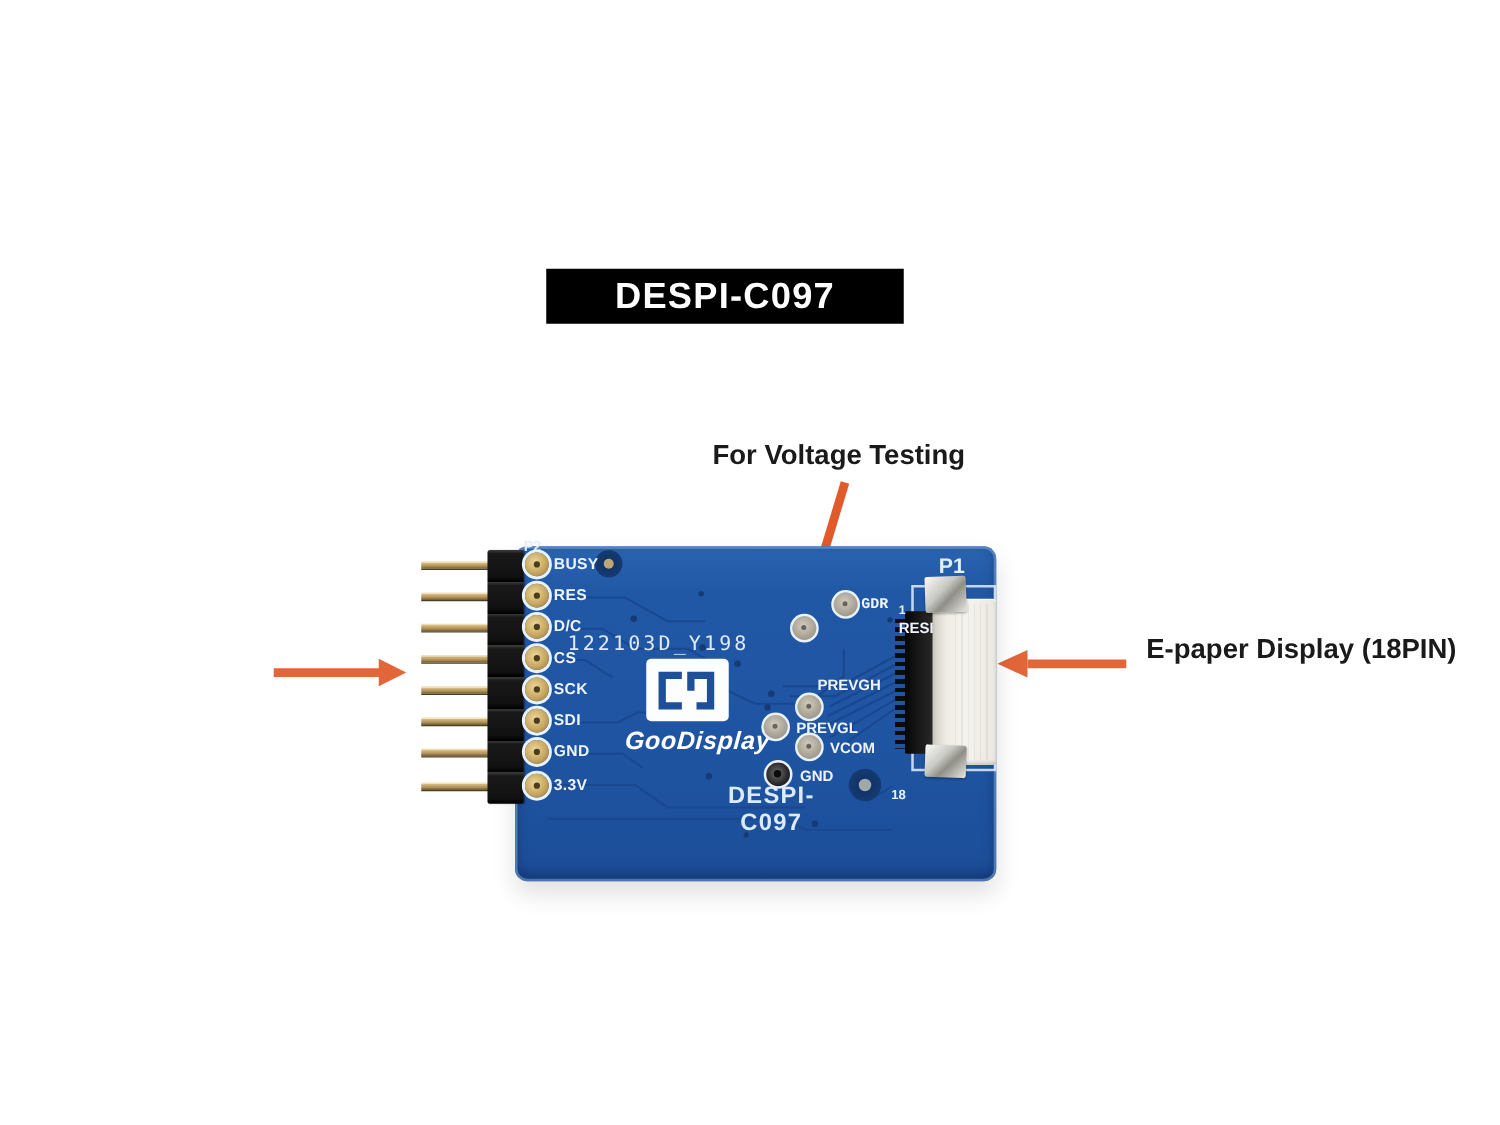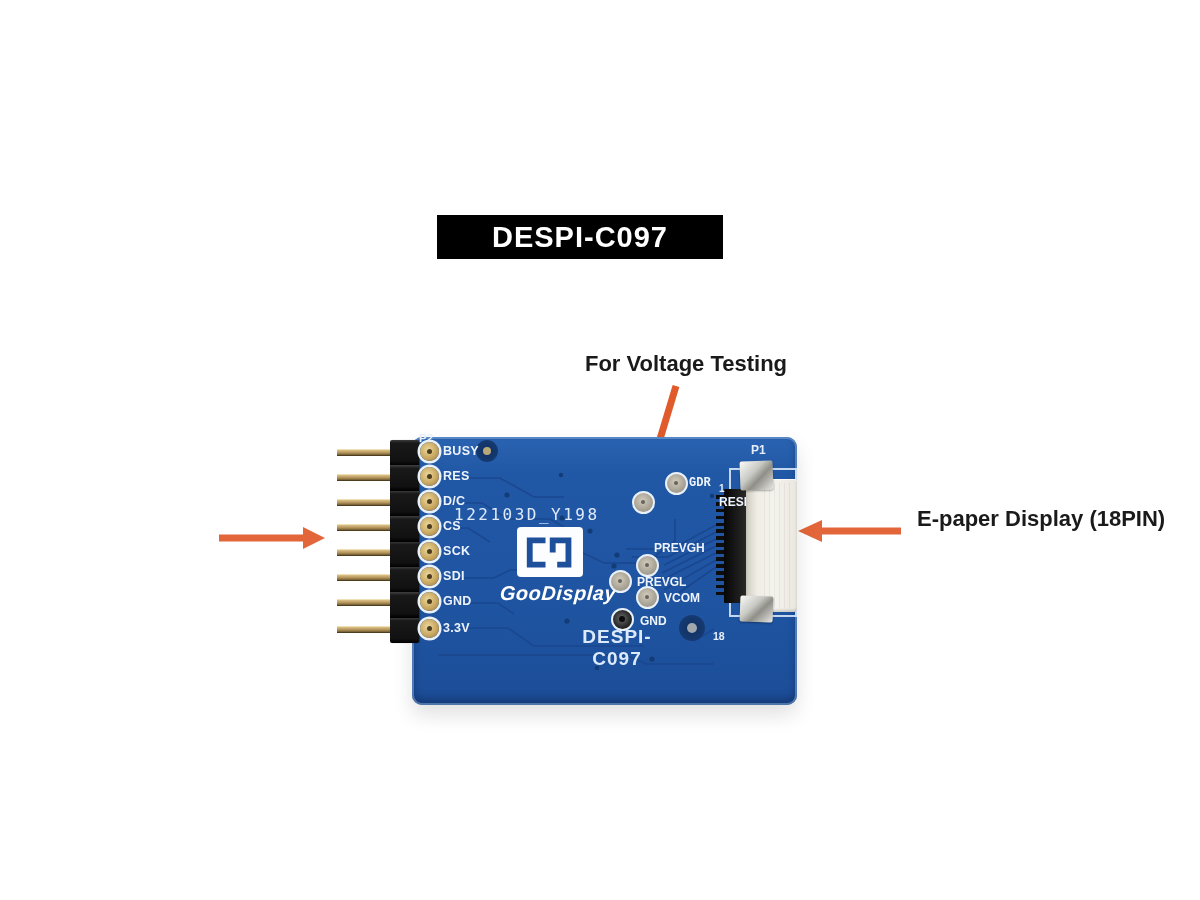--- a/index.html
+++ b/index.html
@@ -8,21 +8,21 @@
     font-family:"Liberation Sans",sans-serif;
   }
   
   .title-bar{
     position:absolute;left:437px;top:215px;width:286px;height:44px;background:#000000;
     display:flex;align-items:center;justify-content:center;
   }
   .title-bar span{color:#ffffff;font-size:29px;font-weight:bold;letter-spacing:1px;}
   
   .ann{position:absolute;color:#1a1a1a;font-weight:bold;font-size:22px;line-height:27px;white-space:nowrap;}
-  .ann-voltage{left:570px;top:350px;width:232px;text-align:center;}
+  .ann-voltage{left:570px;top:350px;width:232px;text-align:left;}
   .ann-connect{left:64px;top:520px;}
   .ann-fpc{left:917px;top:505px;}
   
   .arrows{position:absolute;left:0;top:0;width:1200px;height:900px;pointer-events:none;}
   
   .board{
     position:absolute;left:412px;top:437px;width:385px;height:268px;border-radius:10px;
     background:linear-gradient(180deg,#2a63b1 0%,#2158a6 14%,#1e53a0 70%,#1c4d97 100%);
     box-shadow:inset 0 0 0 2px rgba(125,168,216,0.55), inset 0 -5px 10px rgba(0,10,40,0.35),
                0 10px 20px rgba(0,0,0,0.12);
@@ -260,21 +260,21 @@
     <div class="tp-label" style="left:225px;top:138px;">PREVGL</div>
     <div class="tp" style="left:224px;top:149px;">
         <span></span>
       </div>
     <div class="tp-label" style="left:252px;top:154px;">VCOM</div>
     <div class="tp tp-dark" style="left:199px;top:171px;">
         <span></span>
       </div>
     <div class="tp-label" style="left:228px;top:177px;">GND</div>
 
-    <div class="silk" style="left:339px;top:6px;font-size:12px;">P1</div>
+    <div class="silk" style="left:339px;top:6px;font-size:17px;">P1</div>
     <div class="fpc-outline"></div>
     <div class="fpc-teeth"></div>
     <div class="fpc-black"></div>
     <div class="fpc-white">
         <i></i>
       </div>
     <div class="fpc-tab top"></div>
     <div class="fpc-tab bottom"></div>
     <div class="fpc-num" style="left:307px;top:46px;font-size:10px;">1</div>
     <div class="fpc-num" style="left:301px;top:153px;font-size:10.5px;margin-top:40px;">18</div>

